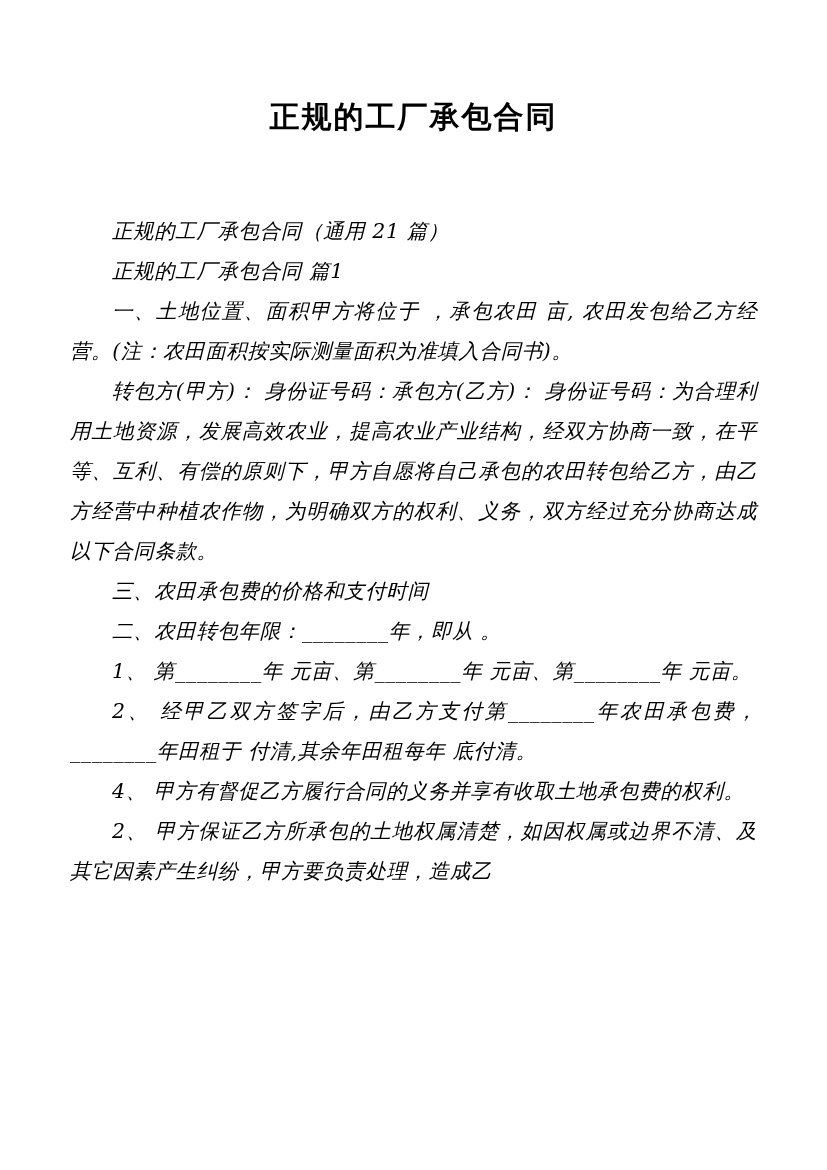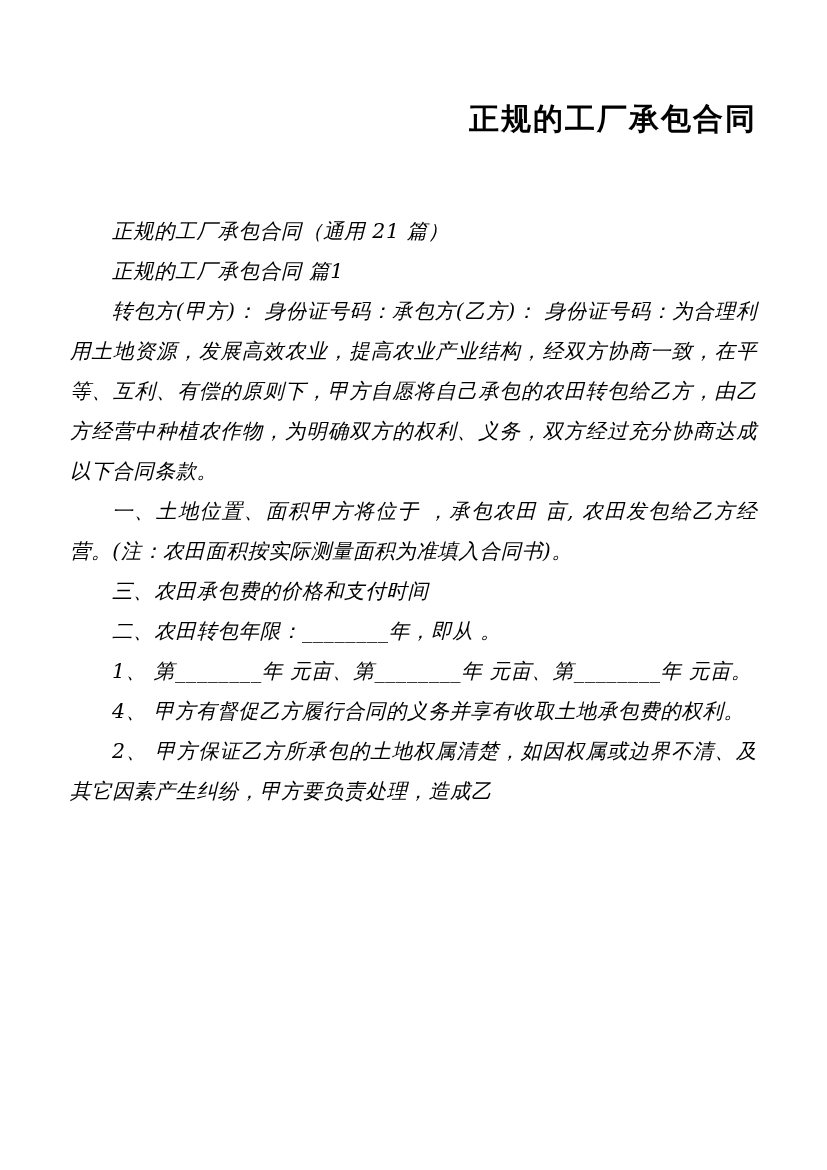--- a/index.html
+++ b/index.html
@@ -15,27 +15,27 @@
     overflow: hidden;
   }
   .page {
     width: 827px;
     height: 1170px;
     box-sizing: border-box;
     padding: 78px 70px 40px 70px;
     position: relative;
   }
   .doc-title {
-    text-align: right;
+    text-align: center;
     font-size: 30px;
     font-weight: bold;
     letter-spacing: 2px;
     margin: 20px 0 0 0;
     line-height: 1.4;
-    font-family: Liberation Sans, sans-serif;
+    font-family: Liberation Mono, monospace;
   }
   .body-block {
     margin-top: 72px;
   }
   p.para {
     font-size: 20.5px;
     line-height: 1.95;
     margin: 0;
     text-align: justify;
     text-justify: inter-ideograph;
@@ -50,22 +50,23 @@
 </head>
 <body>
 
 <div class="page">
 
   <h1 class="doc-title">正规的工厂承包合同</h1>
 
   <div class="body-block">
     <p class="para indent">正规的工厂承包合同（通用 21 篇）</p>
     <p class="para indent">正规的工厂承包合同  篇1</p>
+    <p class="para indent">一、土地位置、面积甲方将位于 ，承包农田 亩, 农田发包给乙方经营。(注：农田面积按实际测量面积为准填入合同书)。</p>
     <p class="para indent">转包方(甲方)：  身份证号码：承包方(乙方)：  身份证号码：为合理利用土地资源，发展高效农业，提高农业产业结构，经双方协商一致，在平等、互利、有偿的原则下，甲方自愿将自己承包的农田转包给乙方，由乙方经营中种植农作物，为明确双方的权利、义务，双方经过充分协商达成以下合同条款。</p>
-    <p class="para indent">一、土地位置、面积甲方将位于 ，承包农田 亩, 农田发包给乙方经营。(注：农田面积按实际测量面积为准填入合同书)。</p>
     <p class="para indent">三、农田承包费的价格和支付时间</p>
     <p class="para indent">二、农田转包年限：________年，即从 。</p>
     <p class="para indent">1、 第________年 元亩、第________年 元亩、第________年 元亩。</p>
+    <p class="para indent">2、 经甲乙双方签字后，由乙方支付第________年农田承包费，________年田租于 付清,其余年田租每年 底付清。</p>
     <p class="para indent">4、 甲方有督促乙方履行合同的义务并享有收取土地承包费的权利。</p>
     <p class="para indent">2、 甲方保证乙方所承包的土地权属清楚，如因权属或边界不清、及其它因素产生纠纷，甲方要负责处理，造成乙</p>
   </div>
 
 </div>
 
 </body></html>

